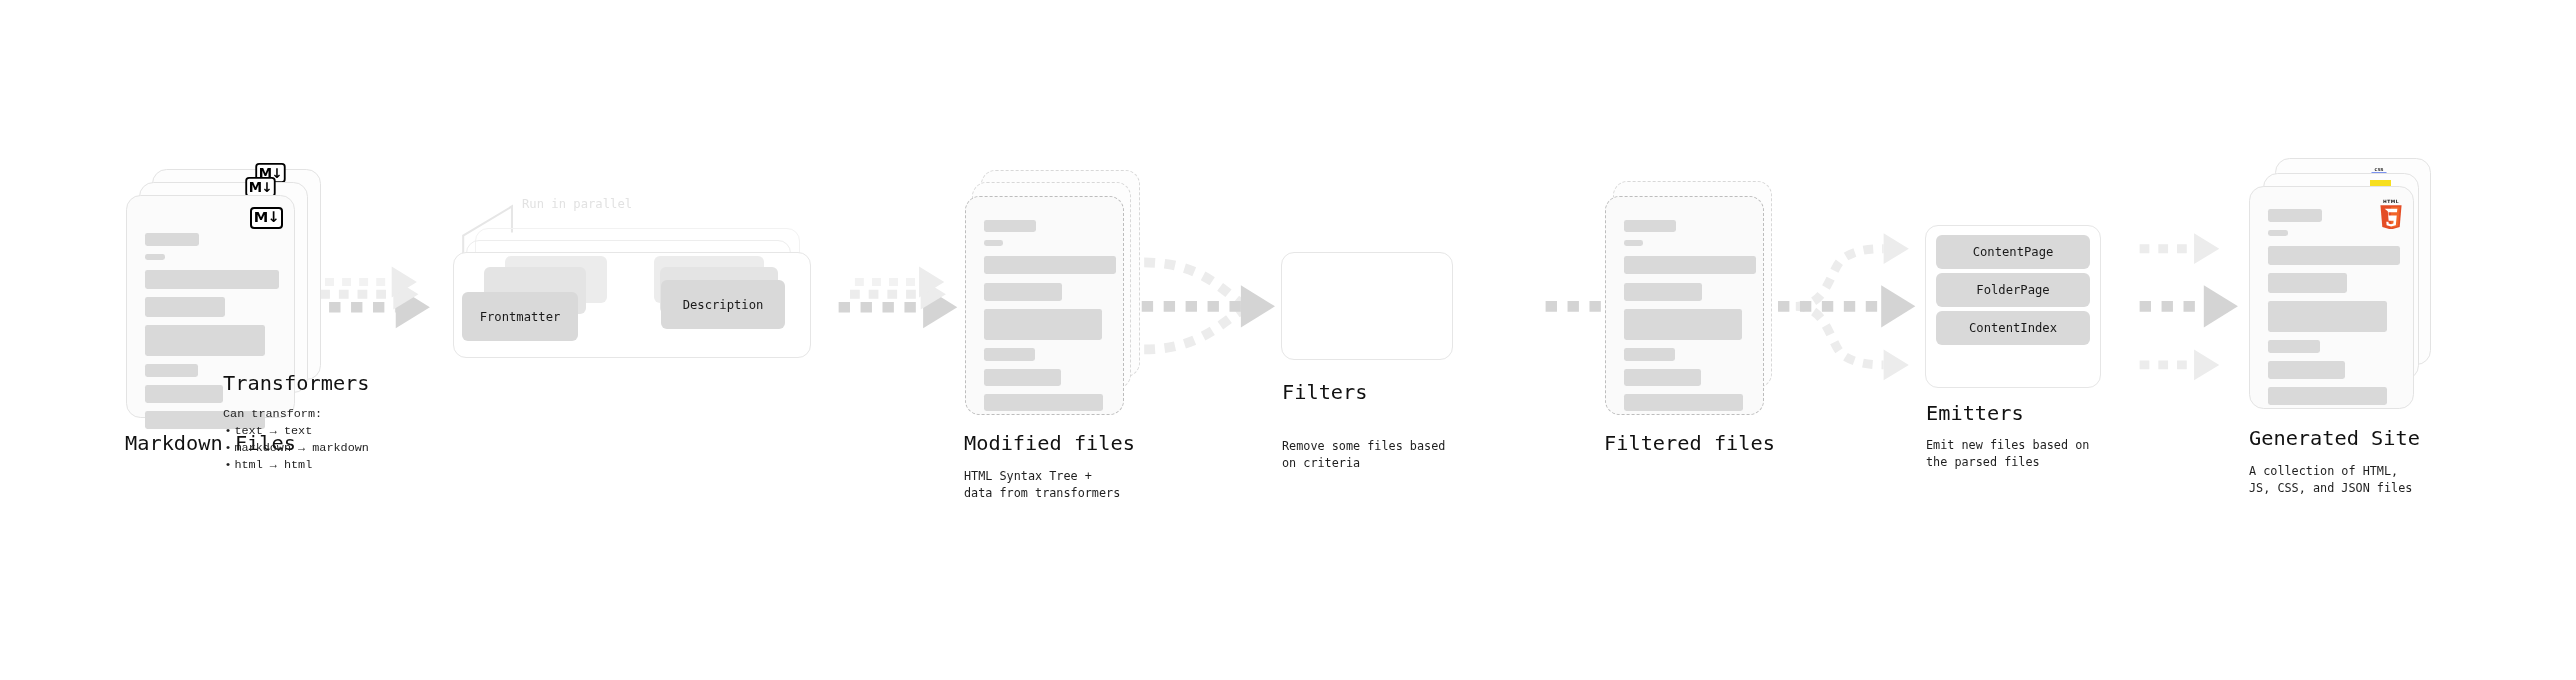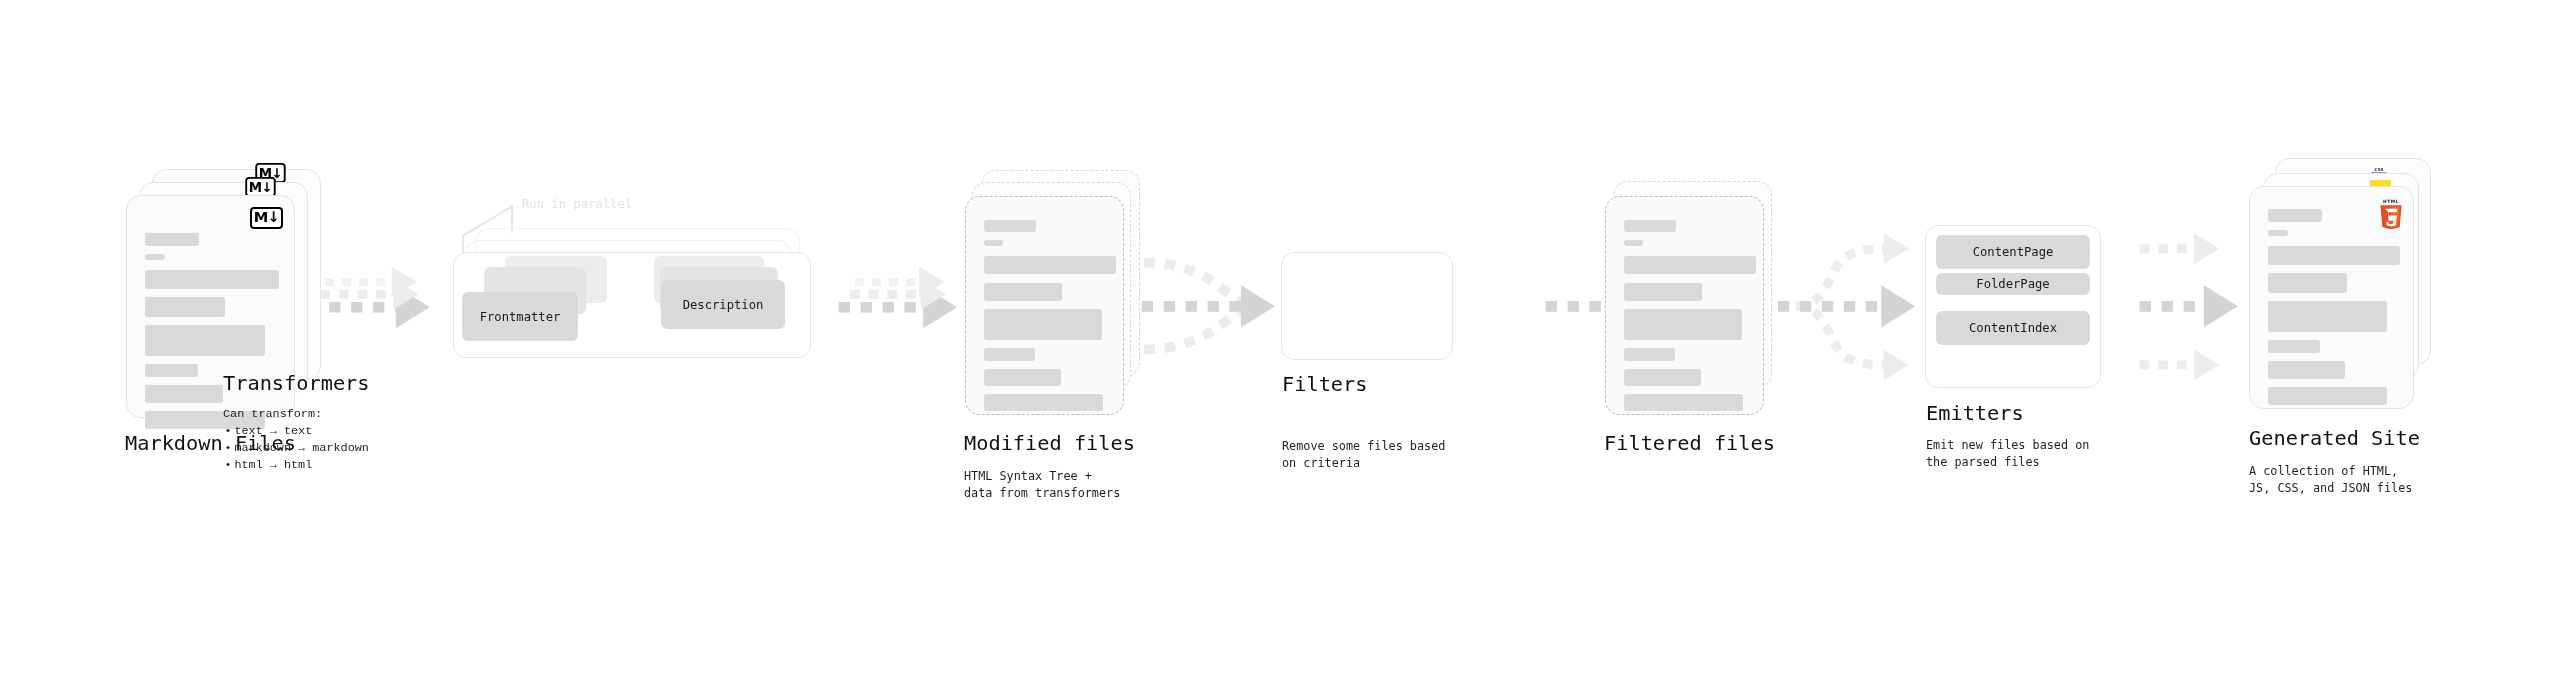--- a/index.html
+++ b/index.html
@@ -301,21 +301,21 @@
         <div class="doc-line" style="width:77px;height:17px;"></div>
         <div class="doc-line" style="width:119px;height:17px;"></div>
       </div>
     </div>
   </div>
   <div class="title" style="left:964px; top:431px;">Modified files</div>
   <div class="caption" style="left:964px; top:468px;">HTML Syntax Tree +
 data from transformers</div>
 
   <div class="group-box" style="left:1281px; top:252px; width:172px; height:108px;"></div>
-  <div class="title" style="left:1282px; top:372px;">Filters</div>
+  <div class="title" style="left:1282px; top:380px;">Filters</div>
   <div class="caption" style="left:1282px; top:408px;margin-top:30px;">Remove some files based
 on criteria</div>
 
   <div class="doc-stack">
     <div class="doc-card dashed ghost1" style="left:1613px; top:181px; width:159px; height:207px;"></div>
     <div class="doc-card dashed" style="left:1605px; top:196px; width:159px; height:219px;">
       <div class="doc-lines" style="top:23px;">
         <div class="doc-line" style="width:52px;height:12.2px;"></div>
         <div class="doc-line" style="width:18.7px;height:5.7px;margin-bottom:9.8px;"></div>
         <div class="doc-line" style="width:132px;height:18.7px;"></div>
@@ -324,21 +324,21 @@
         <div class="doc-line" style="width:51px;height:12.2px;"></div>
         <div class="doc-line" style="width:77px;height:17px;"></div>
         <div class="doc-line" style="width:119px;height:17px;"></div>
       </div>
     </div>
   </div>
   <div class="title" style="left:1604px; top:431px;">Filtered files</div>
 
   <div class="group-box" style="left:1925px; top:225px; width:176px; height:163px;"></div>
   <div class="chip" style="left:1936px; top:235px; width:154px; height:34px;">ContentPage</div>
-  <div class="chip" style="left:1936px; top:273px; width:154px; height:22px;">FolderPage</div>
+  <div class="chip" style="left:1936px; top:273px; width:154px; height:34px;">FolderPage</div>
   <div class="chip" style="left:1936px; top:311px; width:154px; height:34px;">ContentIndex</div>
   <div class="title" style="left:1926px; top:401px;">Emitters</div>
   <div class="caption" style="left:1926px; top:437px;">Emit new files based on
 the parsed files</div>
 
   <div class="doc-stack">
     <div class="doc-card ghost2" style="left:2275px; top:158px; width:156px; height:207px;"></div>
     <svg class="css-badge" style="left:2370px; top:166px;" viewBox="0 0 24 13">
       <text x="12" y="6" font-family="DejaVu Sans, sans-serif" font-size="5.5" font-weight="bold" fill="#1a1a1a" text-anchor="middle">CSS</text>
       <rect x="2" y="8.5" width="20" height="2.6" fill="#264de4"></rect>

